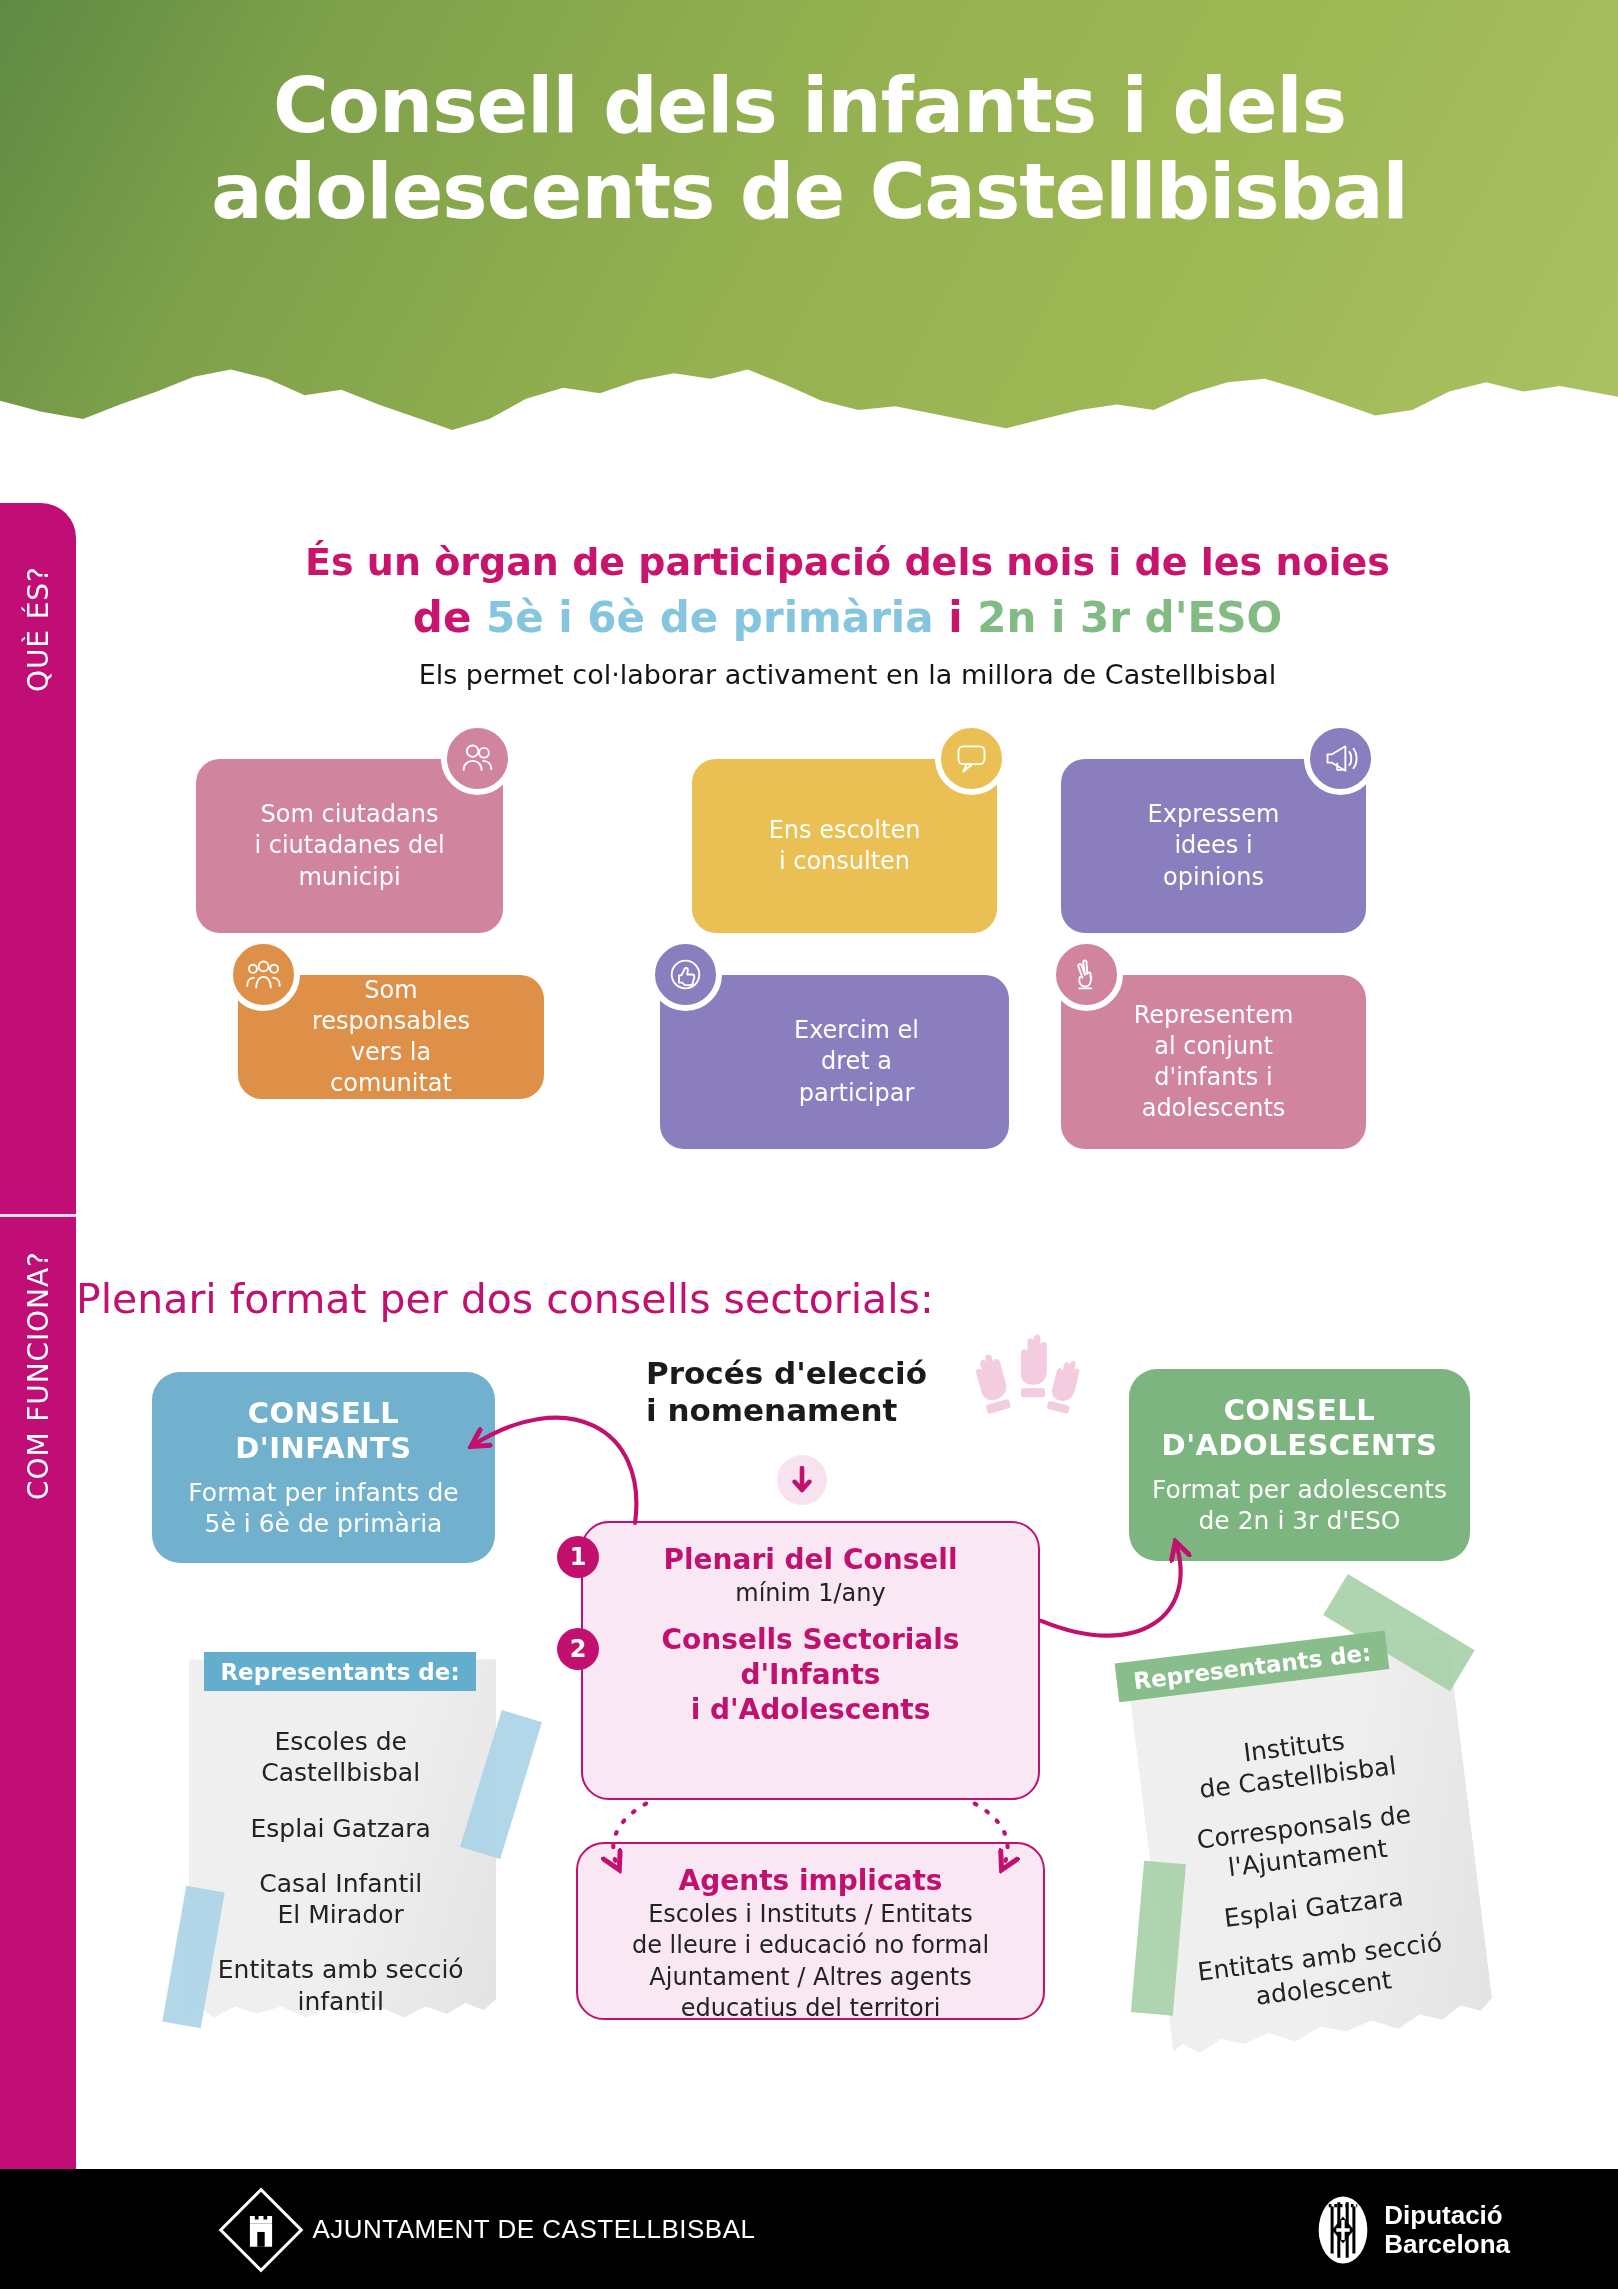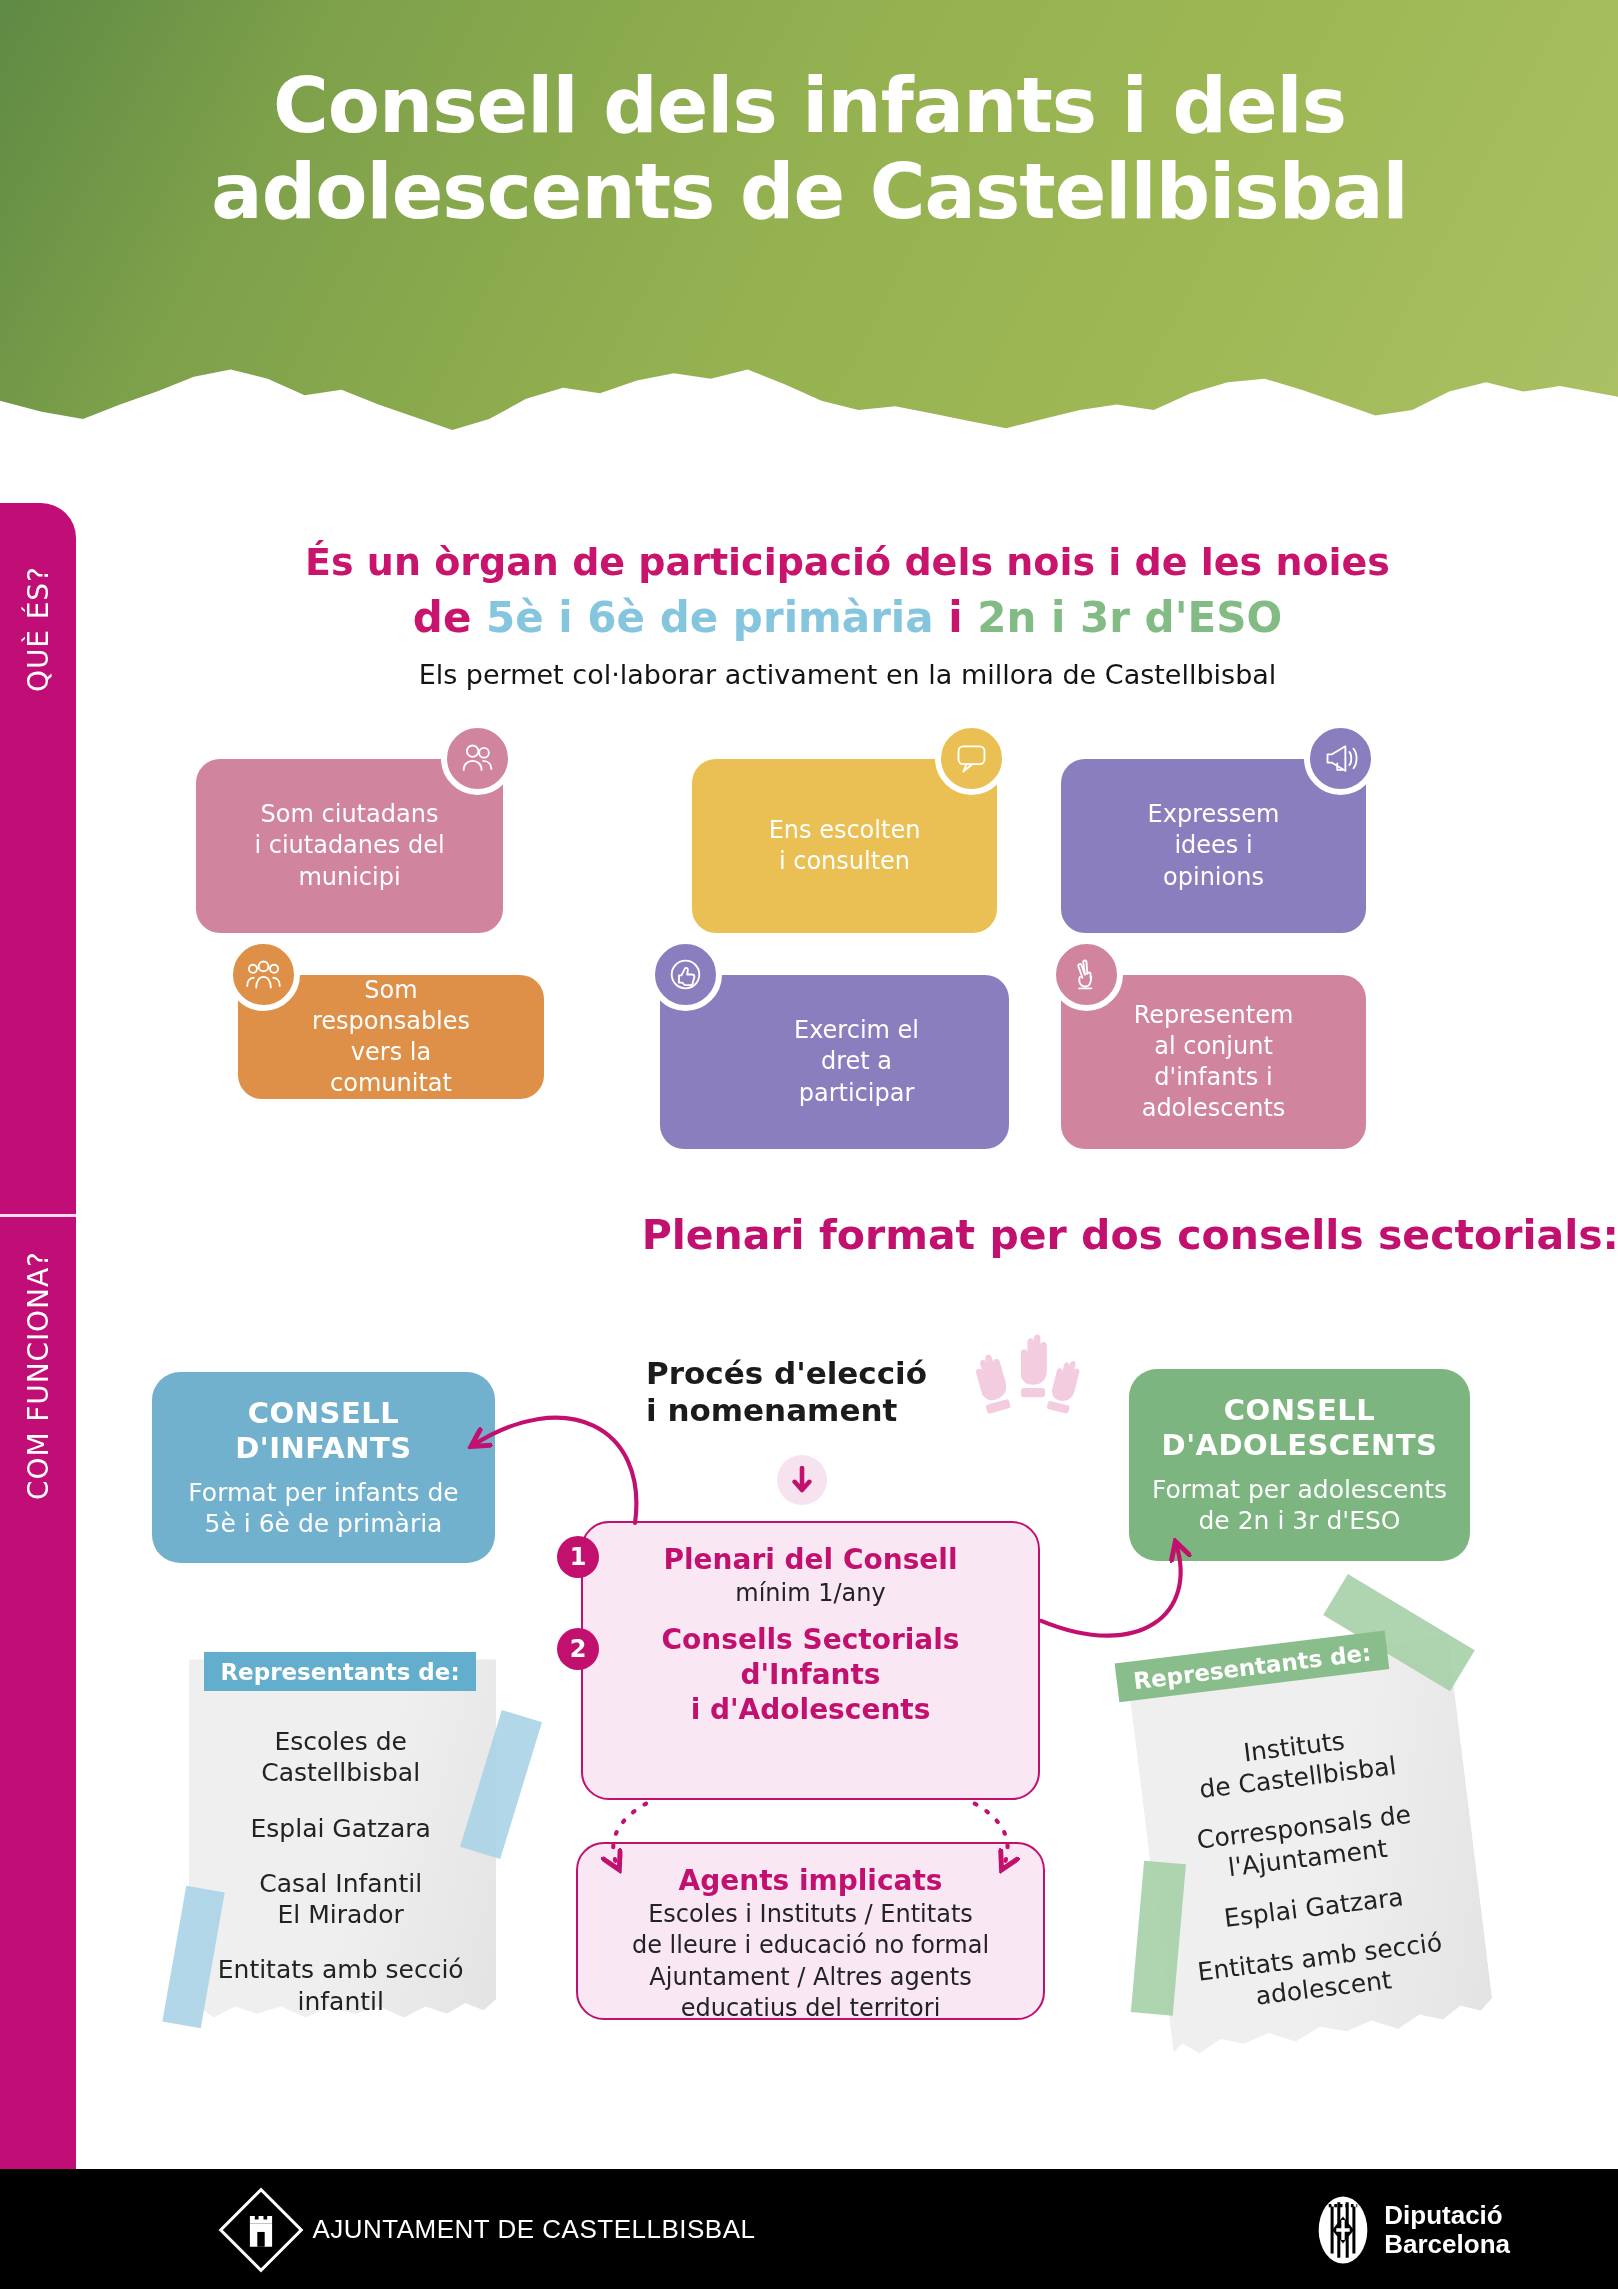--- a/index.html
+++ b/index.html
@@ -29,21 +29,21 @@
   .h1c{position:absolute;top:659px;left:76px;right:0;text-align:center;font-size:27px;font-weight:500;color:#141414;}
 
   .card{position:absolute;border-radius:24px;color:#fff;display:flex;align-items:center;justify-content:center;
     text-align:center;font-size:24px;font-weight:500;line-height:1.3;}
   .badge{position:absolute;width:61px;height:61px;border-radius:50%;border:6.5px solid #fff;
     display:flex;align-items:center;justify-content:center;}
   .badge.tr{top:-37px;right:-11px;} .badge.tl{top:-37px;left:-11px;}
   .badge svg{width:39px;height:39px;stroke:#fff;fill:none;stroke-width:2.3;stroke-linecap:round;stroke-linejoin:round;}
 
   
-  .h2{position:absolute;top:1211px;left:76px;right:0;text-align:right;font-size:41px;font-weight:700;color:#c2106f;}
+  .h2{position:absolute;top:1275px;left:76px;right:0;text-align:left;font-size:41px;font-weight:400;color:#c2106f;}
   .consell{position:absolute;border-radius:28px;color:#fff;display:flex;flex-direction:column;align-items:center;
     justify-content:center;text-align:center;gap:11px;}
   .consell .ct{font-size:29px;font-weight:700;line-height:1.2;letter-spacing:0.5px;}
   .consell .cb{font-size:25px;line-height:1.25;}
   .consell.infants{left:152px;top:1372px;width:343px;height:191px;}
   .consell.adolescents{left:1129px;top:1369px;width:341px;height:192px;}
 
   .process-title{position:absolute;left:646px;top:1355px;width:332px;text-align:left;
     font-size:31px;font-weight:700;color:#1b1b1b;line-height:1.18;}
   .hands{position:absolute;left:960px;top:1329px;width:122px;height:109px;}

